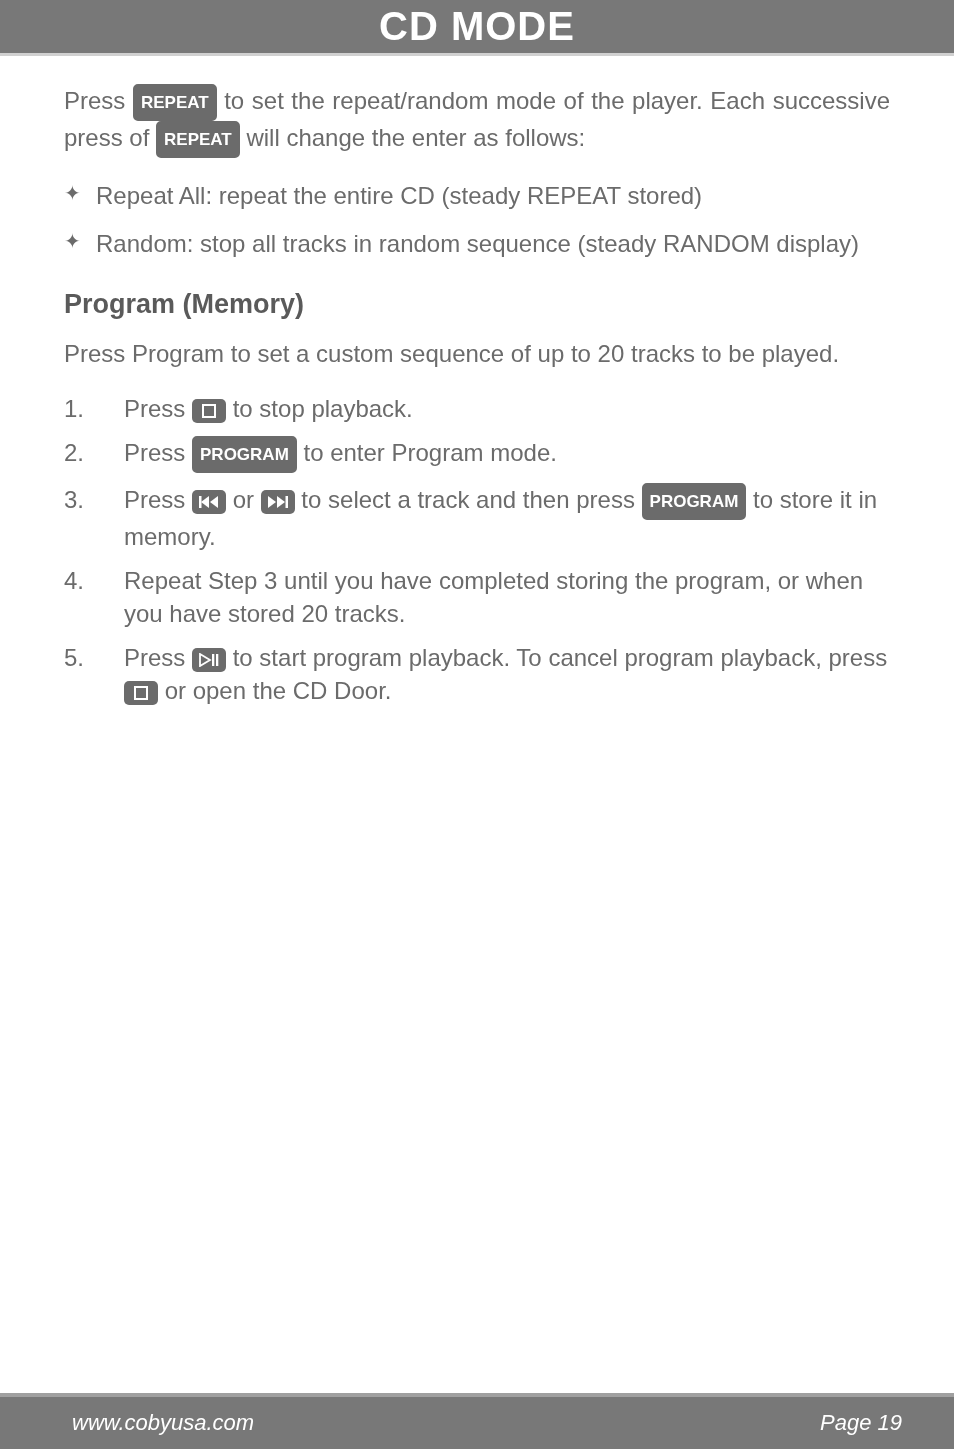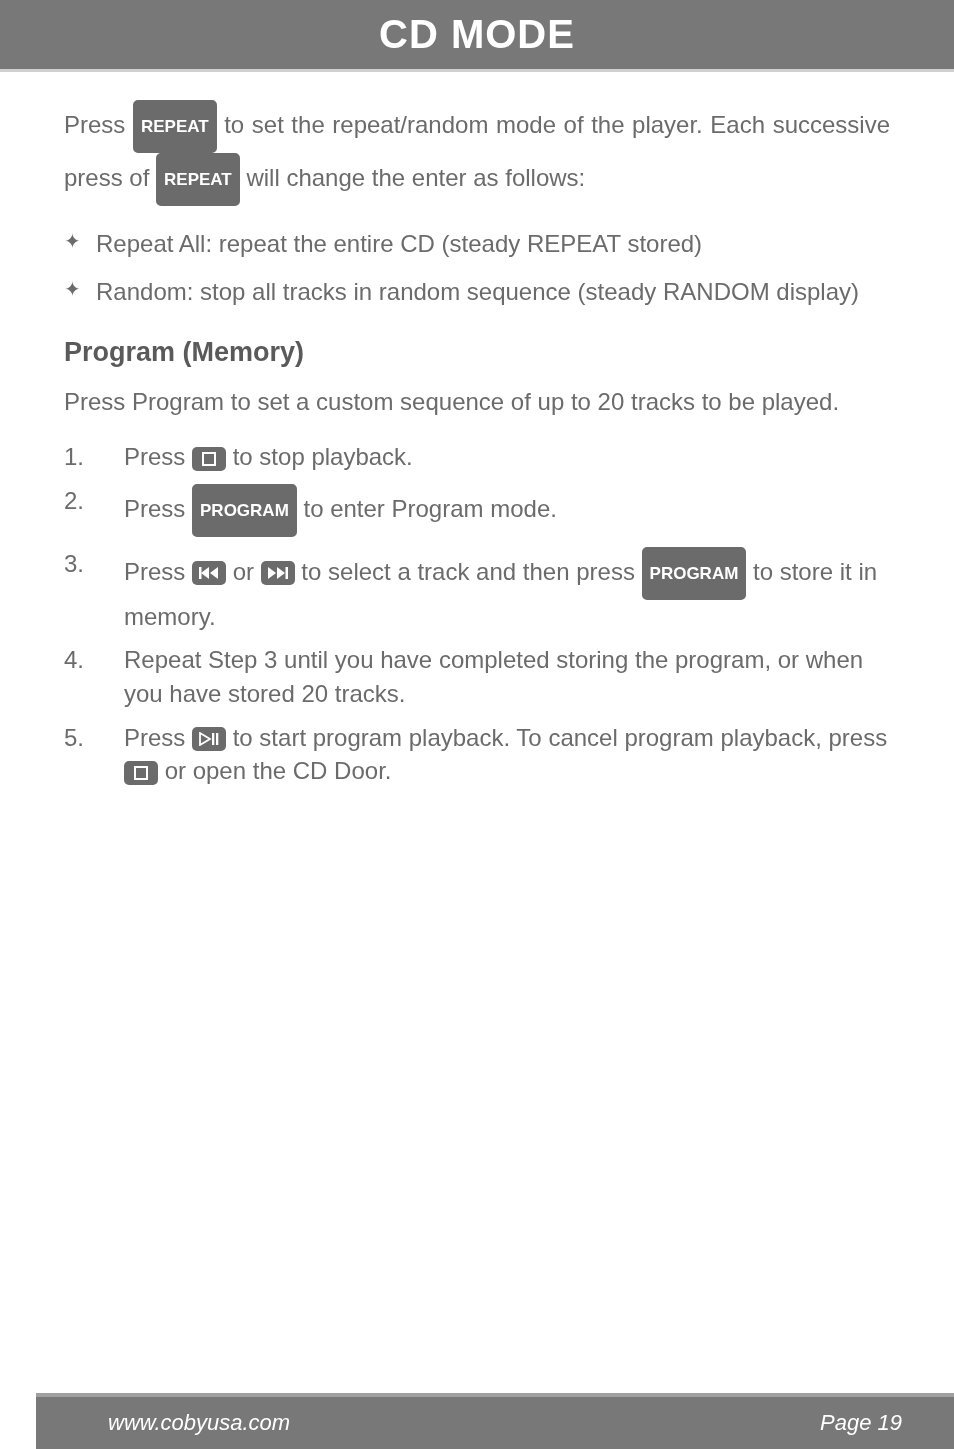--- a/index.html
+++ b/index.html
@@ -6,21 +6,21 @@
   body {
     width: 954px;
     height: 1449px;
     background: #ffffff;
     font-family: Arial, Helvetica, sans-serif;
     color: #6b6b6b;
     position: relative;
   }
   .header-band {
     background: #787878;
-    height: 72px;
+    height: 56px;
     display: flex;
     align-items: center;
     justify-content: center;
     border-bottom: 3px solid #d0d0d0;
   }
   .header-title {
     color: #ffffff;
     font-size: 40px;
     font-weight: bold;
     letter-spacing: 1px;
@@ -42,21 +42,21 @@
     text-align: justify;
   }
   .badge {
     display: inline-flex;
     align-items: center;
     justify-content: center;
     background: #6b6b6b;
     color: #ffffff;
     font-size: 17px;
     font-weight: bold;
-    padding: 16px 6px;
+    padding: 8px 6px;
     border-radius: 5px;
     border: 2px solid #6b6b6b;
     vertical-align: middle;
     line-height: 1;
     min-height: 22px;
   }
   .badge-icon {
     display: inline-flex;
     align-items: center;
     justify-content: center;
@@ -110,21 +110,20 @@
     bottom: 0;
     left: 0;
     right: 0;
     height: 56px;
     background: #787878;
     display: flex;
     align-items: center;
     justify-content: space-between;
     padding: 0 52px 0 72px;
     border-top: 4px solid #a0a0a0;
-    margin-left: 36px;
   }
   .footer-left, .footer-right {
     color: #ffffff;
     font-style: italic;
     font-size: 22px;
   }
 </style>
 </head>
 <body>
 

